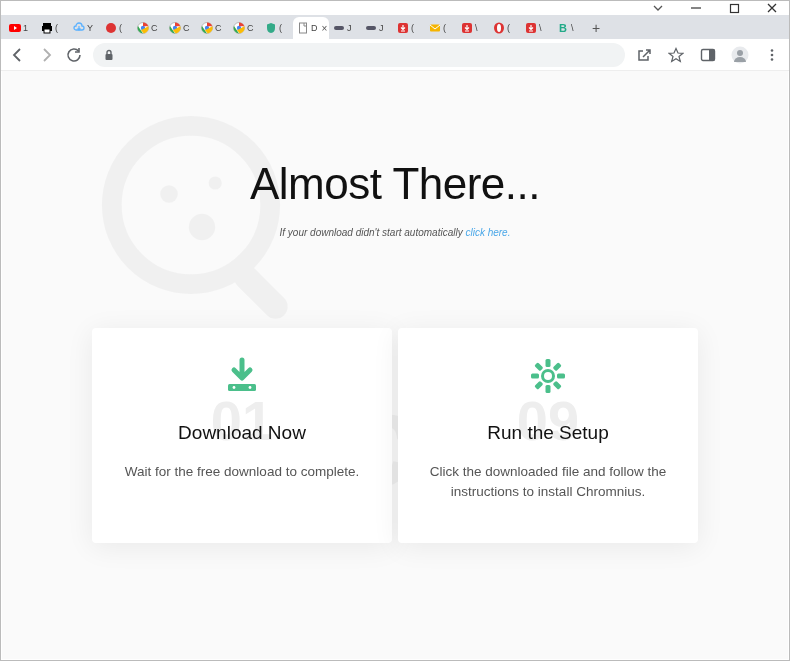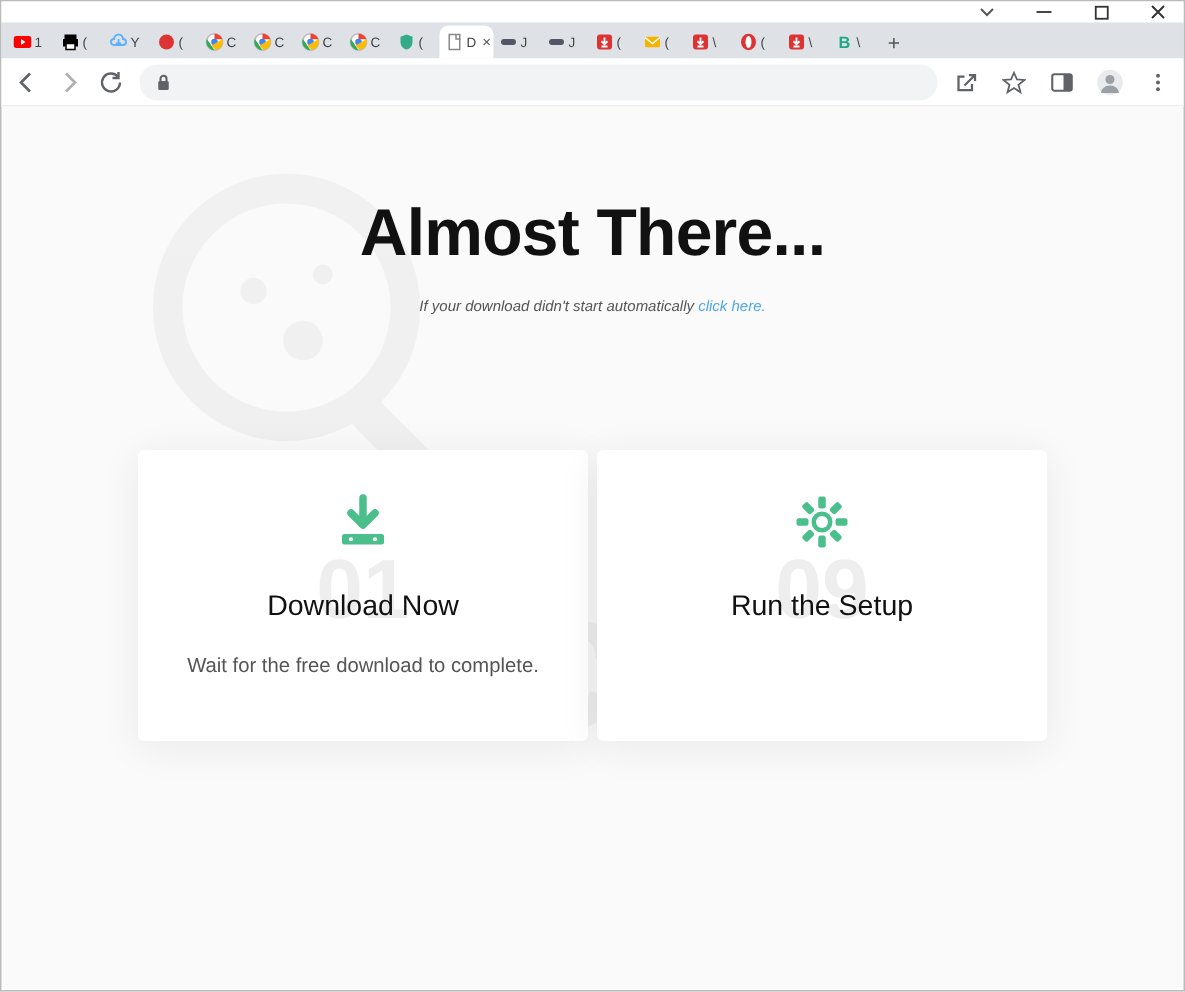--- a/index.html
+++ b/index.html
@@ -41,21 +41,21 @@
 
   .watermark1 {
     position: absolute; left: 90px; top: 35px; width: 220px; height: 220px; opacity: 0.08;
   }
   .watermark-text {
     position: absolute; left: 120px; top: 300px; font-size: 120px; font-weight: 900; font-style: italic;
     color: #b0b0b0; opacity: 0.12; letter-spacing: -4px; white-space: nowrap; transform: scaleY(1.1);
   }
 
   .content { position: relative; width: 100%; text-align: center; padding-top: 60px; }
-  .headline { font-size: 44px; font-weight: 700; color: #111; letter-spacing: -0.5px; }
+  .headline { font-size: 44px; font-weight: 400; color: #111; letter-spacing: -0.5px; margin-top: 28px; }
   .subline { margin-top: 18px; font-size: 10px; color: #555; font-style: italic; }
   .subline a { color: #4aa7e8; text-decoration: none; }
 
   .cards {
     display: flex; justify-content: center; gap: 6px; margin-top: 90px; padding: 0 60px;
   }
   .card {
     background: #fff; width: 300px; padding: 28px 22px 40px 22px; box-shadow: 0 4px 28px rgba(0,0,0,0.07); border-radius: 4px;
     position: relative; text-align: center;
   }
@@ -380,18 +380,19 @@
                 <rect x="29" y="17.5" width="8" height="5" rx="1.5"></rect>
                 <rect x="17.5" y="3" width="5" height="8" rx="1.5" transform="rotate(45 20 20)"></rect>
                 <rect x="17.5" y="29" width="5" height="8" rx="1.5" transform="rotate(45 20 20)"></rect>
                 <rect x="3" y="17.5" width="8" height="5" rx="1.5" transform="rotate(45 20 20)"></rect>
                 <rect x="29" y="17.5" width="8" height="5" rx="1.5" transform="rotate(45 20 20)"></rect>
               </g>
               <circle cx="20" cy="20" r="4" fill="#fff"></circle>
             </svg>
           </div>
           <h3>Run the Setup</h3>
+          <p>Click the downloaded file and follow the instructions to install Chromnius.</p>
         </div>
       </div>
     </div>
   </div>
 
 </div>
 
 </body></html>

